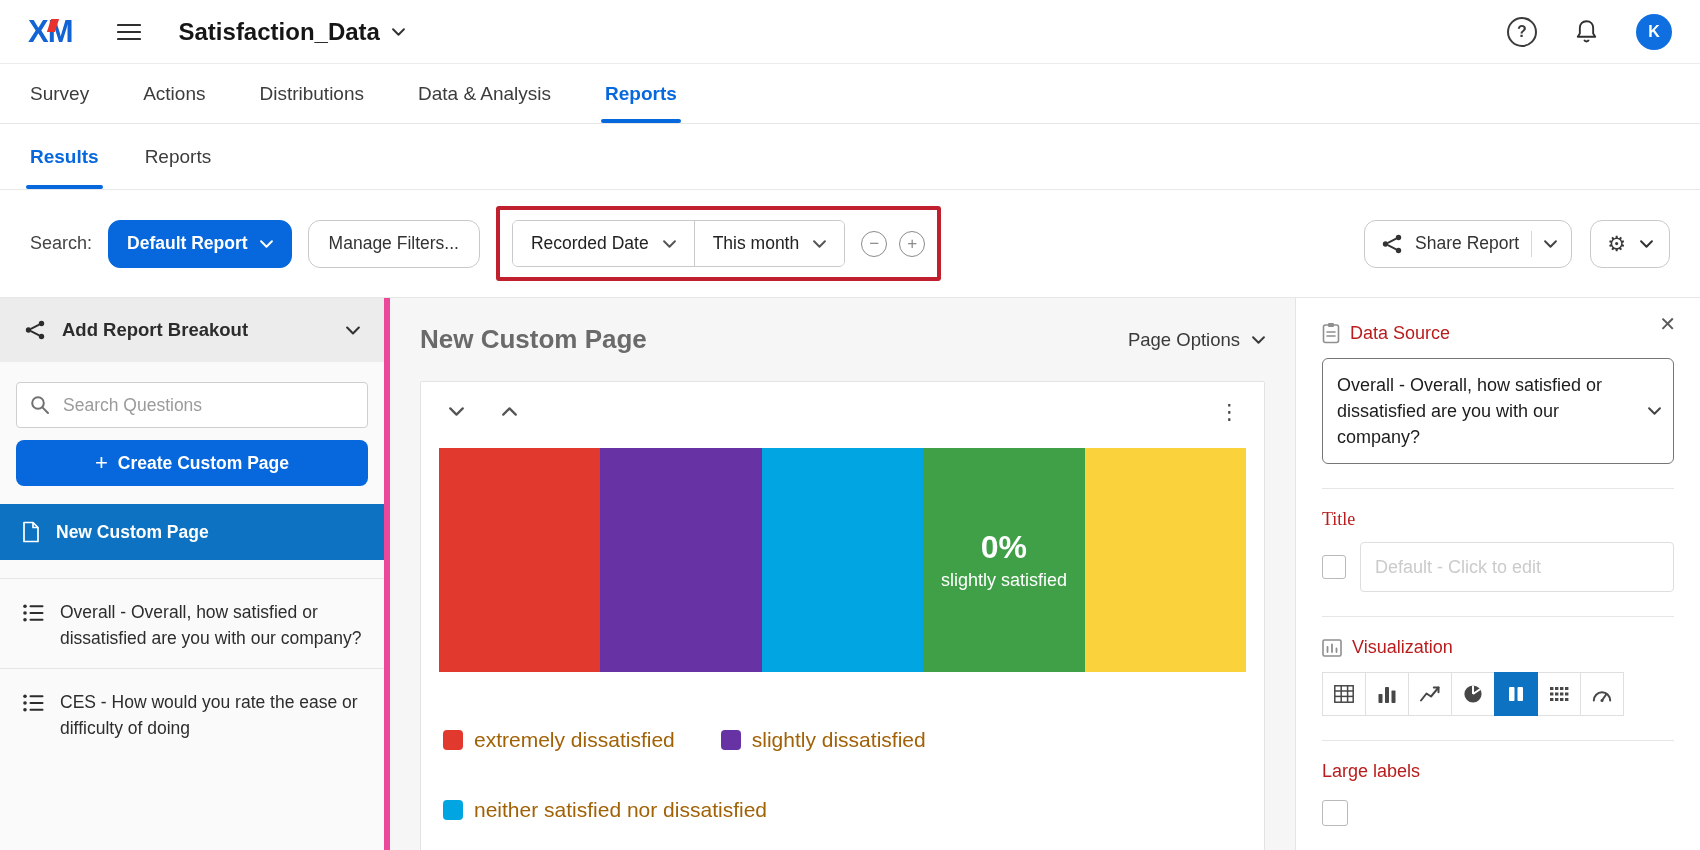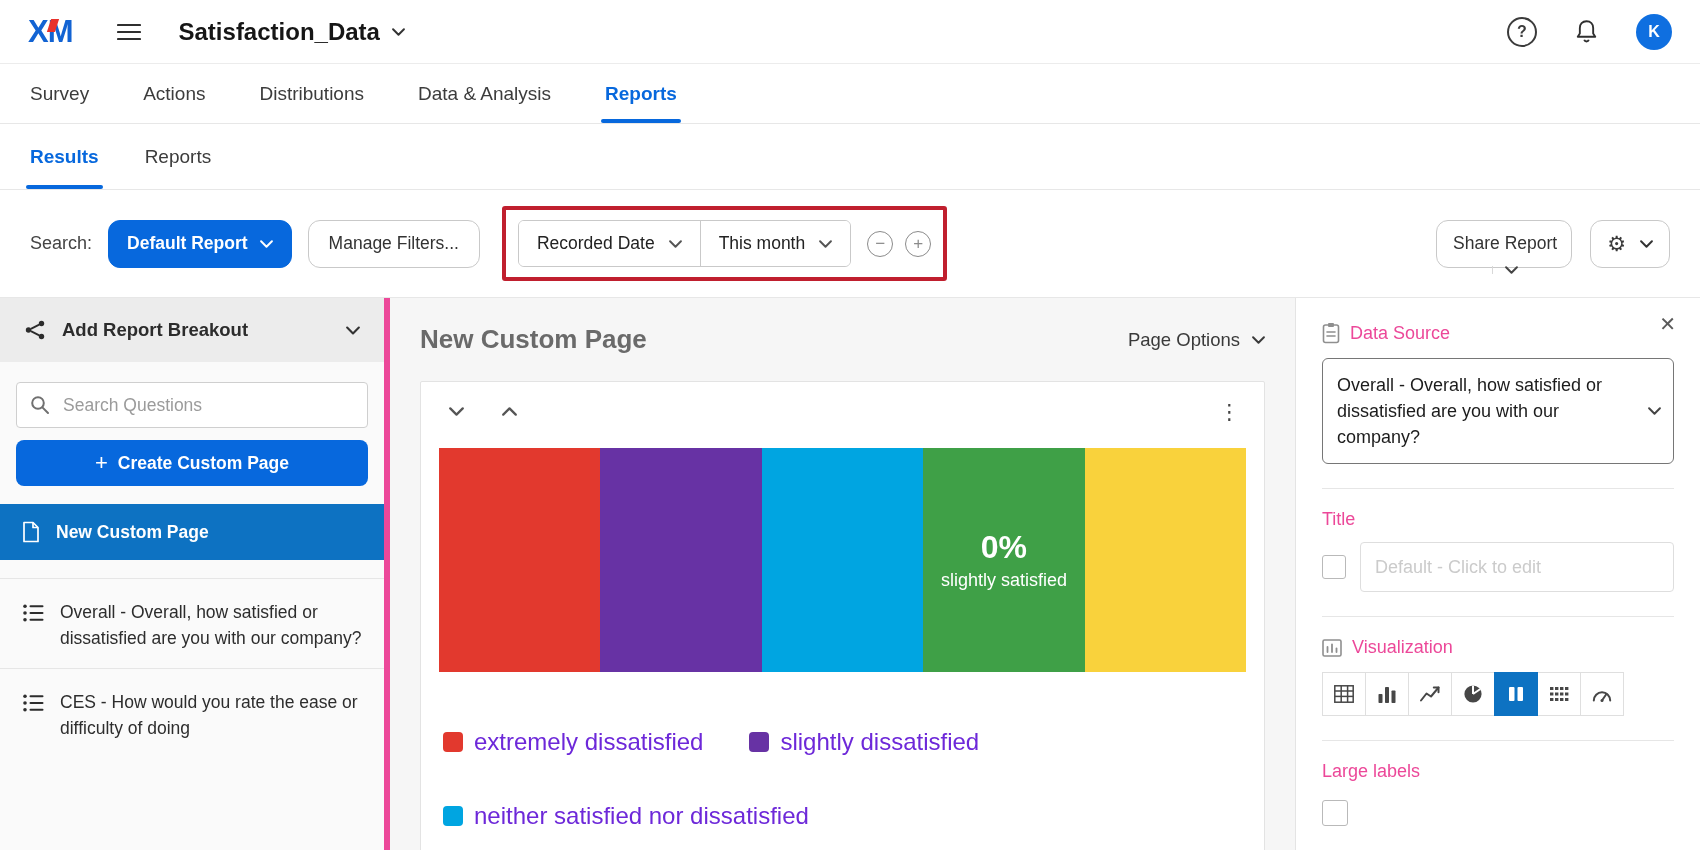--- a/index.html
+++ b/index.html
@@ -75,21 +75,21 @@
     font-family: inherit; background: #fff; border: 1px solid #c9c9c9; color: #333;
   }
   .btn-primary {
     background: #0768dd; border: 1px solid #0768dd; color: #fff;
     font-weight: bold; padding: 0 18px; gap: 12px;
   }
   .btn-outline { padding: 0 20px; gap: 10px; }
   .manage-filters { margin-left: 16px; }
 
   .annotation {
-    margin-left: 22px; display: flex; align-items: center; gap: 12px;
+    margin-left: 16px; display: flex; align-items: center; gap: 12px;
     border: 4px solid #c01f2e; border-radius: 3px; padding: 10px 12px;
   }
   .filter-group {
     display: flex; border: 1px solid #c9c9c9; border-radius: 6px;
     overflow: hidden; background: #fff;
   }
   .filter-cell {
     display: flex; align-items: center; gap: 14px; padding: 12px 18px;
     font-size: 17.5px; color: #222; cursor: pointer; background: #fff; border: none;
     font-family: inherit;
@@ -97,21 +97,21 @@
   .filter-cell + .filter-cell { border-left: 1px solid #c9c9c9; }
   .filter-cell .chev { color: #555; }
   .circle-btn {
     width: 26px; height: 26px; border-radius: 50%; border: 1.6px solid #8b8b8b;
     background: transparent; color: #8b8b8b; font-size: 17px; line-height: 1;
     display: flex; align-items: center; justify-content: center; cursor: pointer;
     font-family: inherit; padding: 0;
   }
   .circle-btn:first-of-type { margin-left: 4px; }
   .toolbar-right { margin-left: auto; display: flex; align-items: center; gap: 18px; }
-  .share-btn { gap: 12px; padding: 0 14px 0 16px; flex-direction: column; }
+  .share-btn { gap: 12px; padding: 0 14px 0 16px; }
   .share-btn .share-chev { border-left: 1px solid #d8d8d8; padding-left: 12px; display: flex; align-items: center; height: 26px; color: #444; }
   .gear-btn { gap: 14px; padding: 0 16px; }
   .gear-glyph { font-size: 21px; color: #3a3a3a; line-height: 1; }
 
   
   .content { display: flex; height: 552px; overflow: hidden; }
 
   
   .sidebar {
     width: 390px; background: #fafafa; border-right: 6px solid #ec4899;
@@ -172,33 +172,33 @@
   .seg-label {
     position: absolute; inset: 0; display: flex; flex-direction: column;
     align-items: center; justify-content: center; gap: 4px; color: #fff; text-align: center;
   }
   .seg-pct { font-size: 32px; font-weight: bold; }
   .seg-cat { font-size: 18px; }
 
   .legend { display: flex; align-items: center; gap: 46px; margin-top: 56px; padding-left: 4px; flex-wrap: wrap; }
   .legend-item { display: flex; align-items: center; gap: 11px; }
   .swatch { width: 20px; height: 20px; border-radius: 4px; flex: none; }
-  .legend-label { font-size: 24px; color: #6d28d9; }
+  .legend-label { font-size: 21px; color: #a16207; }
 
   
   .panel {
     width: 405px; background: #fff; border-left: 1px solid #e4e4e4;
     padding: 24px 26px; position: relative; overflow: hidden;
   }
   .panel-close {
     position: absolute; top: 16px; right: 24px; background: none; border: none;
     font-size: 20px; color: #5a5a5a; cursor: pointer; font-family: inherit; line-height: 1;
   }
   .panel-label-row { display: flex; align-items: center; gap: 10px; margin-bottom: 14px; }
-  .panel-label { font-size: 18px; color: #ec4899; }
+  .panel-label { font-size: 18px; color: #b91c1c; }
   .panel-section + .panel-section { border-top: 1px solid #e6e6e6; margin-top: 24px; padding-top: 20px; }
   .select-box {
     position: relative; border: 1px solid #767676; border-radius: 6px;
     padding: 13px 38px 13px 14px; font-size: 18px; line-height: 1.45; color: #1c1c1c;
     background: #fff; cursor: pointer;
   }
   .select-box .chev { position: absolute; right: 12px; top: 50%; margin-top: -4px; color: #444; }
   .title-row { display: flex; align-items: center; margin-top: 2px; }
   .checkbox {
     width: 24px; height: 24px; border: 1.5px solid #b9b9b9; border-radius: 3px;
@@ -506,21 +506,21 @@
       </div>
       <div class="select-box">
         <span>Overall - Overall, how satisfied or dissatisfied are you with our company?</span>
         <svg class="chev" width="13" height="8" viewBox="0 0 12 7">
             <path d="M1 1l5 5 5-5"></path>
           </svg>
       </div>
     </div>
 
     <div class="panel-section">
-      <div class="panel-label" style="margin-bottom:12px;">Title</div>
+      <div class="panel-label" style="margin-bottom:12px;font-family:Liberation Serif, serif;">Title</div>
       <div class="title-row">
         <div class="checkbox"></div>
         <input class="title-input" placeholder="Default - Click to edit" style="">
       </div>
     </div>
 
     <div class="panel-section">
       <div class="panel-label-row">
         <svg class="panel-icon" width="20" height="18" viewBox="0 0 20 18">
             <rect x="1" y="1" width="18" height="16" rx="1.5" fill="none" stroke="currentColor" stroke-width="1.6"></rect>

